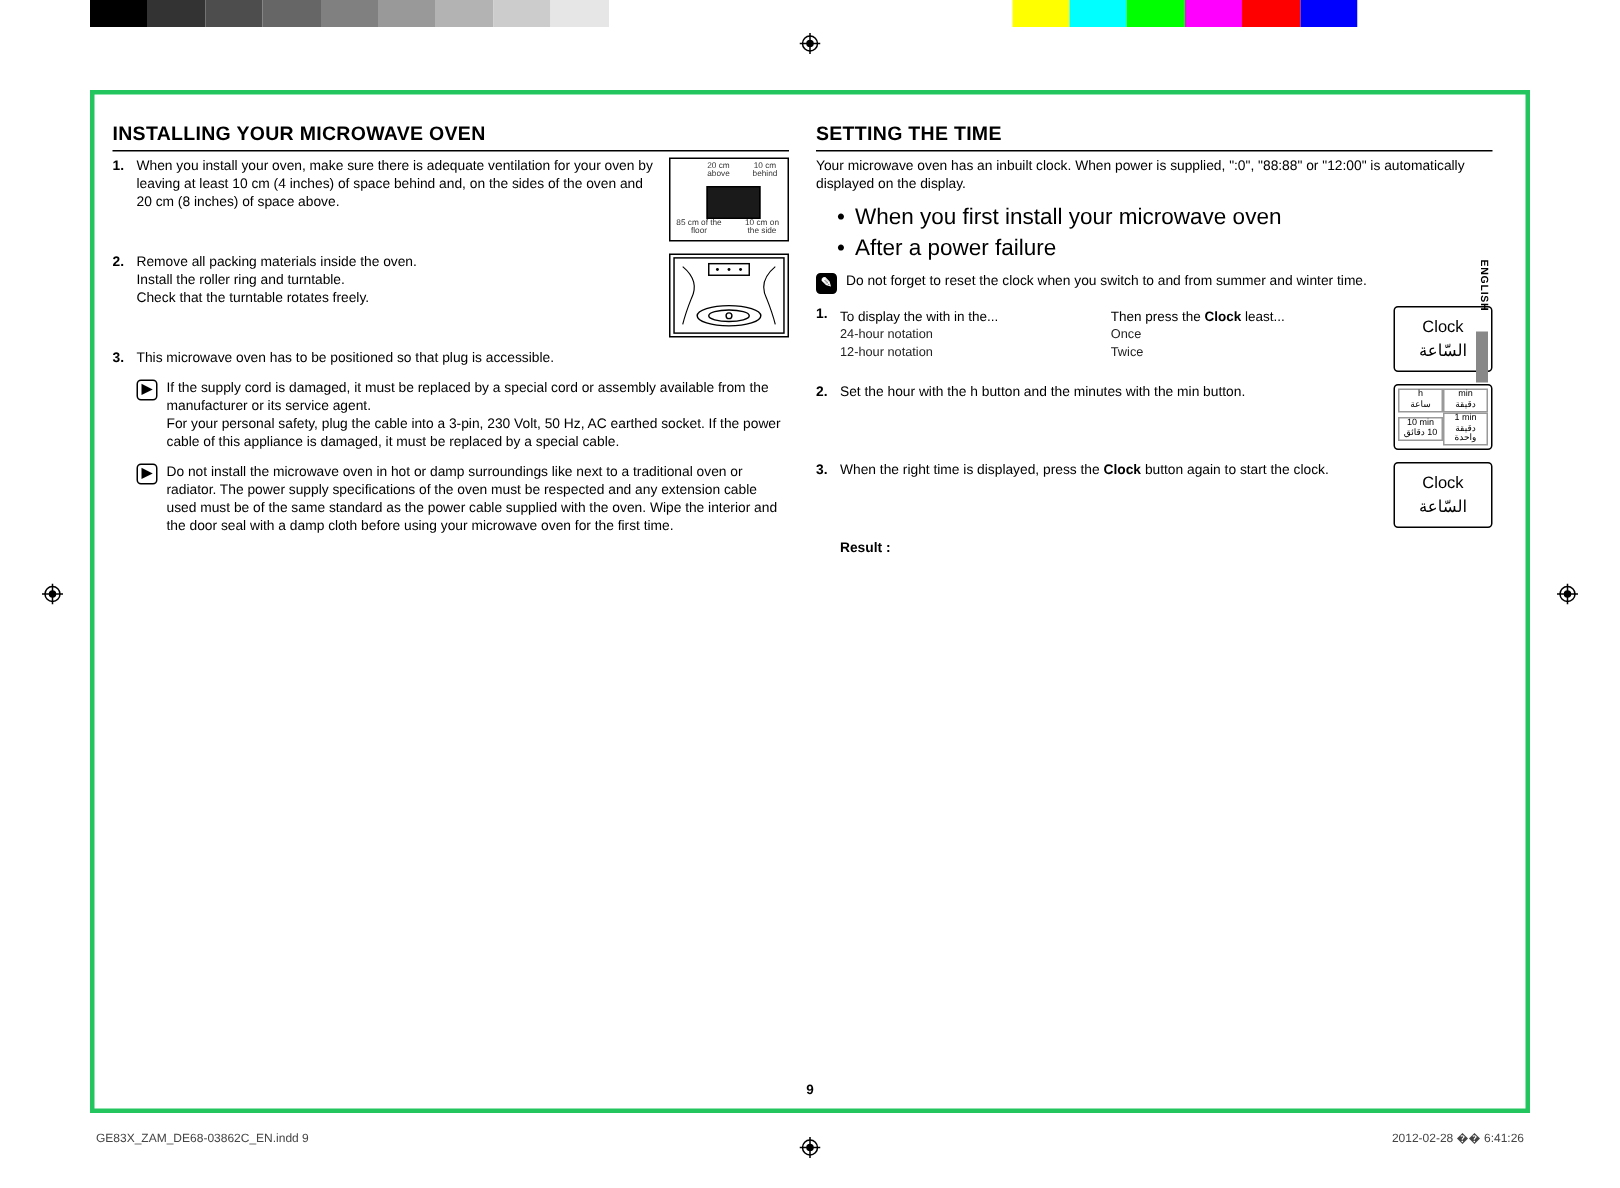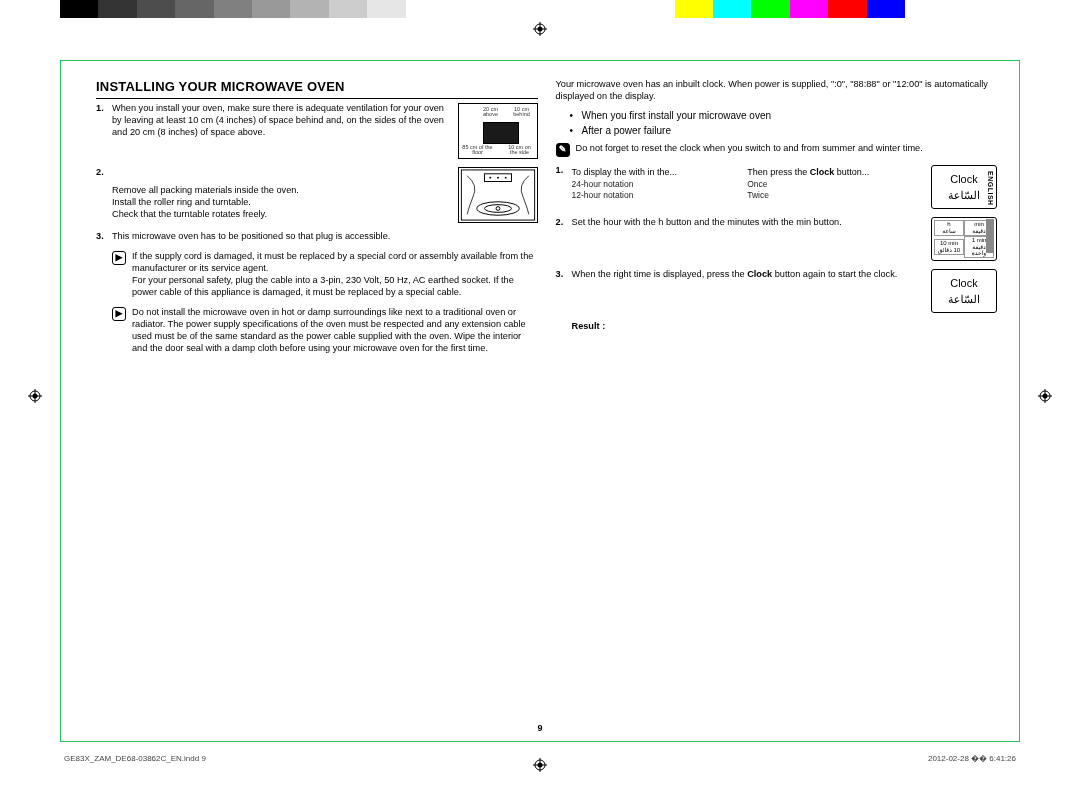--- a/index.html
+++ b/index.html
@@ -26,22 +26,22 @@
     width: 14px;
     height: 14px;
   }
   .reg-mark svg { width: 100%; height: 100%; }
   .page {
     position: absolute;
     top: 60px;
     left: 60px;
     right: 60px;
     bottom: 50px;
-    border: 1px solid #22c55e;
-    padding: 18px 22px 14px 35px;
+    border: 3px solid #22c55e;
+    padding: 18px 22px 14px 12px;
   }
   .columns {
     display: flex;
     gap: 18px;
     height: 100%;
   }
   .col {
     flex: 1;
     min-width: 0;
   }
@@ -104,21 +104,21 @@
   .note-icon {
     width: 14px; height: 14px; flex-shrink: 0;
     border: 1.5px solid #000; border-radius: 3px;
     display: flex; align-items: center; justify-content: center;
     font-size: 9px; font-weight: bold;
   }
   .note-icon.neg { background:#000; color:#fff; }
   ul.bullets {
     list-style: none;
     padding-left: 14px;
-    font-size: 10px;
+    font-size: 15px;
     margin-bottom: 6px;
   }
   ul.bullets li {
     position: relative;
     padding-left: 12px;
     margin-bottom: 2px;
   }
   ul.bullets li::before {
     content: "•";
     position: absolute;
@@ -292,21 +292,21 @@
               <div class="ov"></div>
               <div class="lbl" style="left:18px; top:3px; width:28px;">20 cm above</div>
               <div class="lbl" style="right:2px; top:3px; width:26px;">10 cm behind</div>
               <div class="lbl" style="left:2px; bottom:2px; width:34px;">85 cm of the floor</div>
               <div class="lbl" style="right:2px; bottom:2px; width:30px;">10 cm on the side</div>
             </div>
           </div>
         </li>
         <li>
           <div class="with-fig">
-            <div class="txt" style="white-space:pre-line;margin-top:18px;">Remove all packing materials inside the oven.
+            <div class="txt" style="white-space:pre-line;">Remove all packing materials inside the oven.
 Install the roller ring and turntable.
 Check that the turntable rotates freely.</div>
             <div class="fig fig-inside">
               <svg viewBox="0 0 80 56">
                 <rect x="2" y="2" width="76" height="52" fill="none" stroke="#000"></rect>
                 <path d="M8 8 Q20 18 14 30 Q10 40 8 48" fill="none" stroke="#000" stroke-width="0.8"></path>
                 <path d="M72 8 Q60 18 66 30 Q70 40 72 48" fill="none" stroke="#000" stroke-width="0.8"></path>
                 <ellipse cx="40" cy="42" rx="22" ry="7" fill="none" stroke="#000"></ellipse>
                 <ellipse cx="40" cy="42" rx="14" ry="4" fill="none" stroke="#000"></ellipse>
                 <circle cx="40" cy="42" r="2" fill="none" stroke="#000"></circle>
@@ -327,20 +327,21 @@
 For your personal safety, plug the cable into a 3-pin, 230 Volt, 50 Hz, AC earthed socket. If the power cable of this appliance is damaged, it must be replaced by a special cable.</div>
       </div>
 
       <div class="note-row">
         <div class="note-icon">▶</div>
         <div>Do not install the microwave oven in hot or damp surroundings like next to a traditional oven or radiator. The power supply specifications of the oven must be respected and any extension cable used must be of the same standard as the power cable supplied with the oven. Wipe the interior and the door seal with a damp cloth before using your microwave oven for the first time.</div>
       </div>
     </div>
 
     <div class="col" style="position:relative;">
+      <h2>SETTING THE TIME</h2>
       <p class="intro">Your microwave oven has an inbuilt clock. When power is supplied, ":0", "88:88" or "12:00" is automatically displayed on the display.</p>
       <ul class="bullets">
         <li>When you first install your microwave oven</li>
         <li>After a power failure</li>
       </ul>
       <div class="note-row" style="margin-left:0;">
         <div class="note-icon neg">✎</div>
         <div>Do not forget to reset the clock when you switch to and from summer and winter time.</div>
       </div>
 
@@ -348,21 +349,21 @@
         <li>
           <div class="step-flex">
             <div class="body">
               <div class="time-table">
                 <div class="tcol">
                   <div class="hdr">To display the with in the...</div>
                   <div class="row">24-hour notation</div>
                   <div class="row">12-hour notation</div>
                 </div>
                 <div class="tcol">
-                  <div class="hdr"><span>Then press the </span><b>Clock</b><span> button...</span></div>
+                  <div class="hdr"><span>Then press the </span><b>Clock</b><span> least...</span></div>
                   <div class="row">Once</div>
                   <div class="row">Twice</div>
                 </div>
               </div>
             </div>
             <div class="button-card">
               <div class="en">Clock</div>
               <div class="ar">السّاعة</div>
             </div>
           </div>

